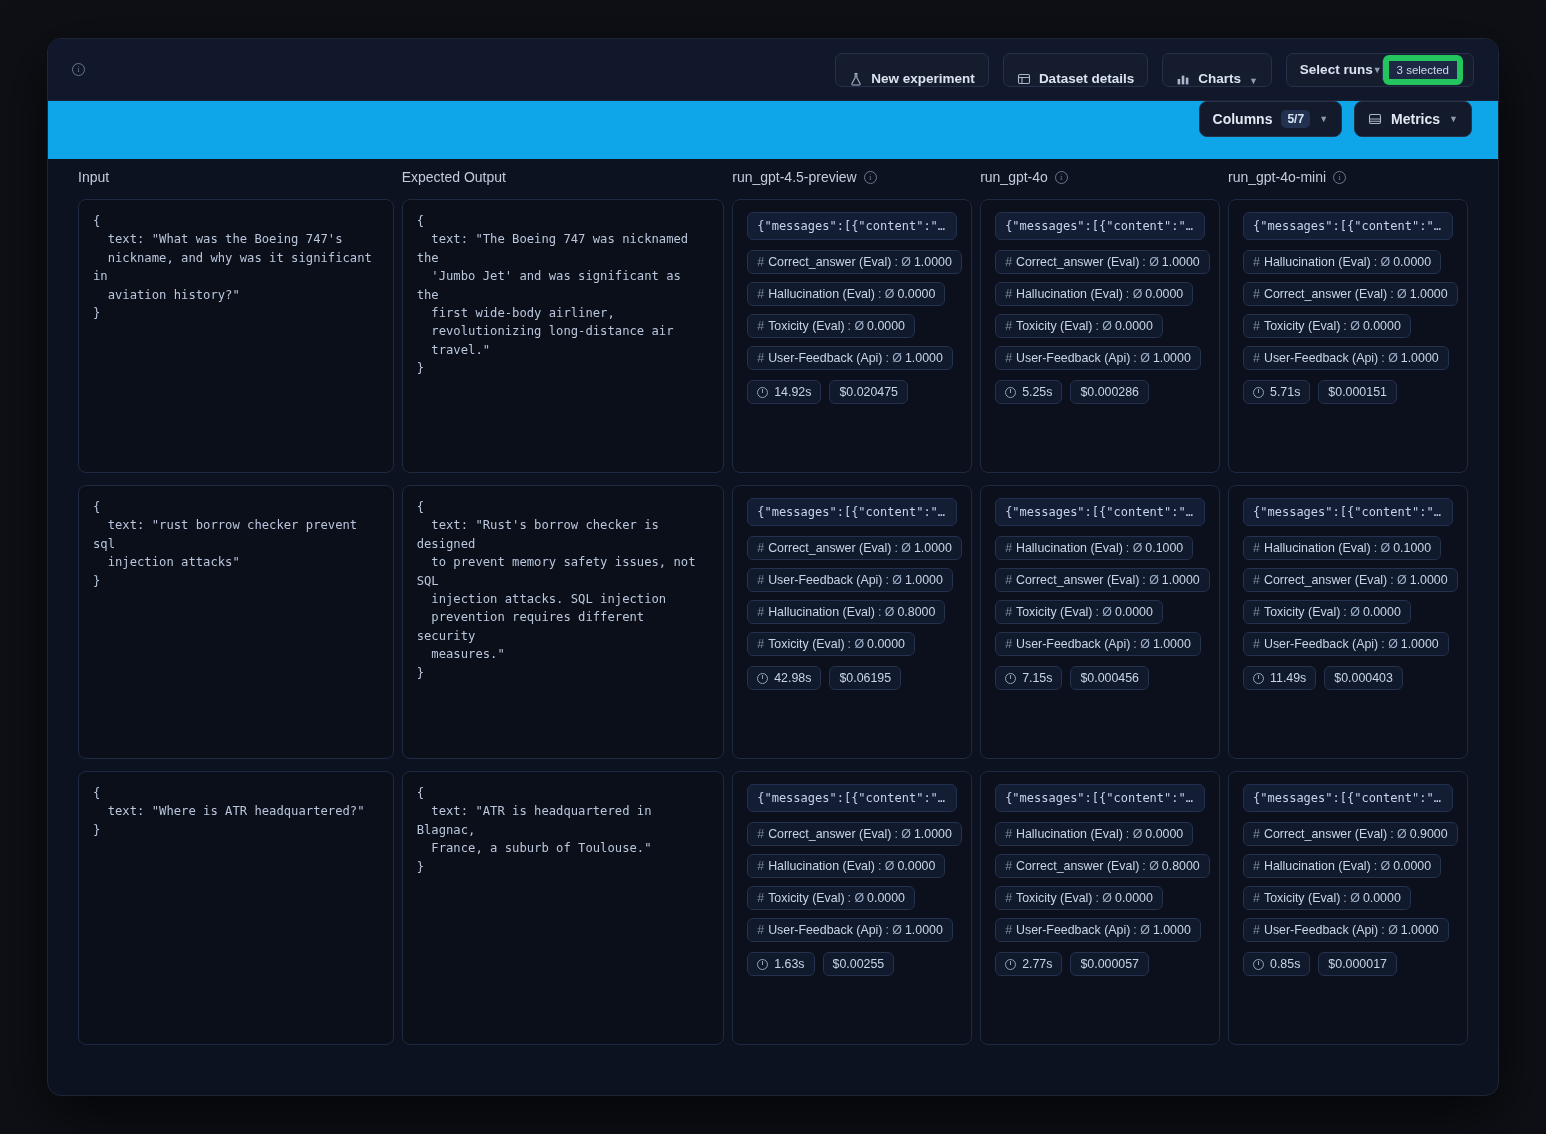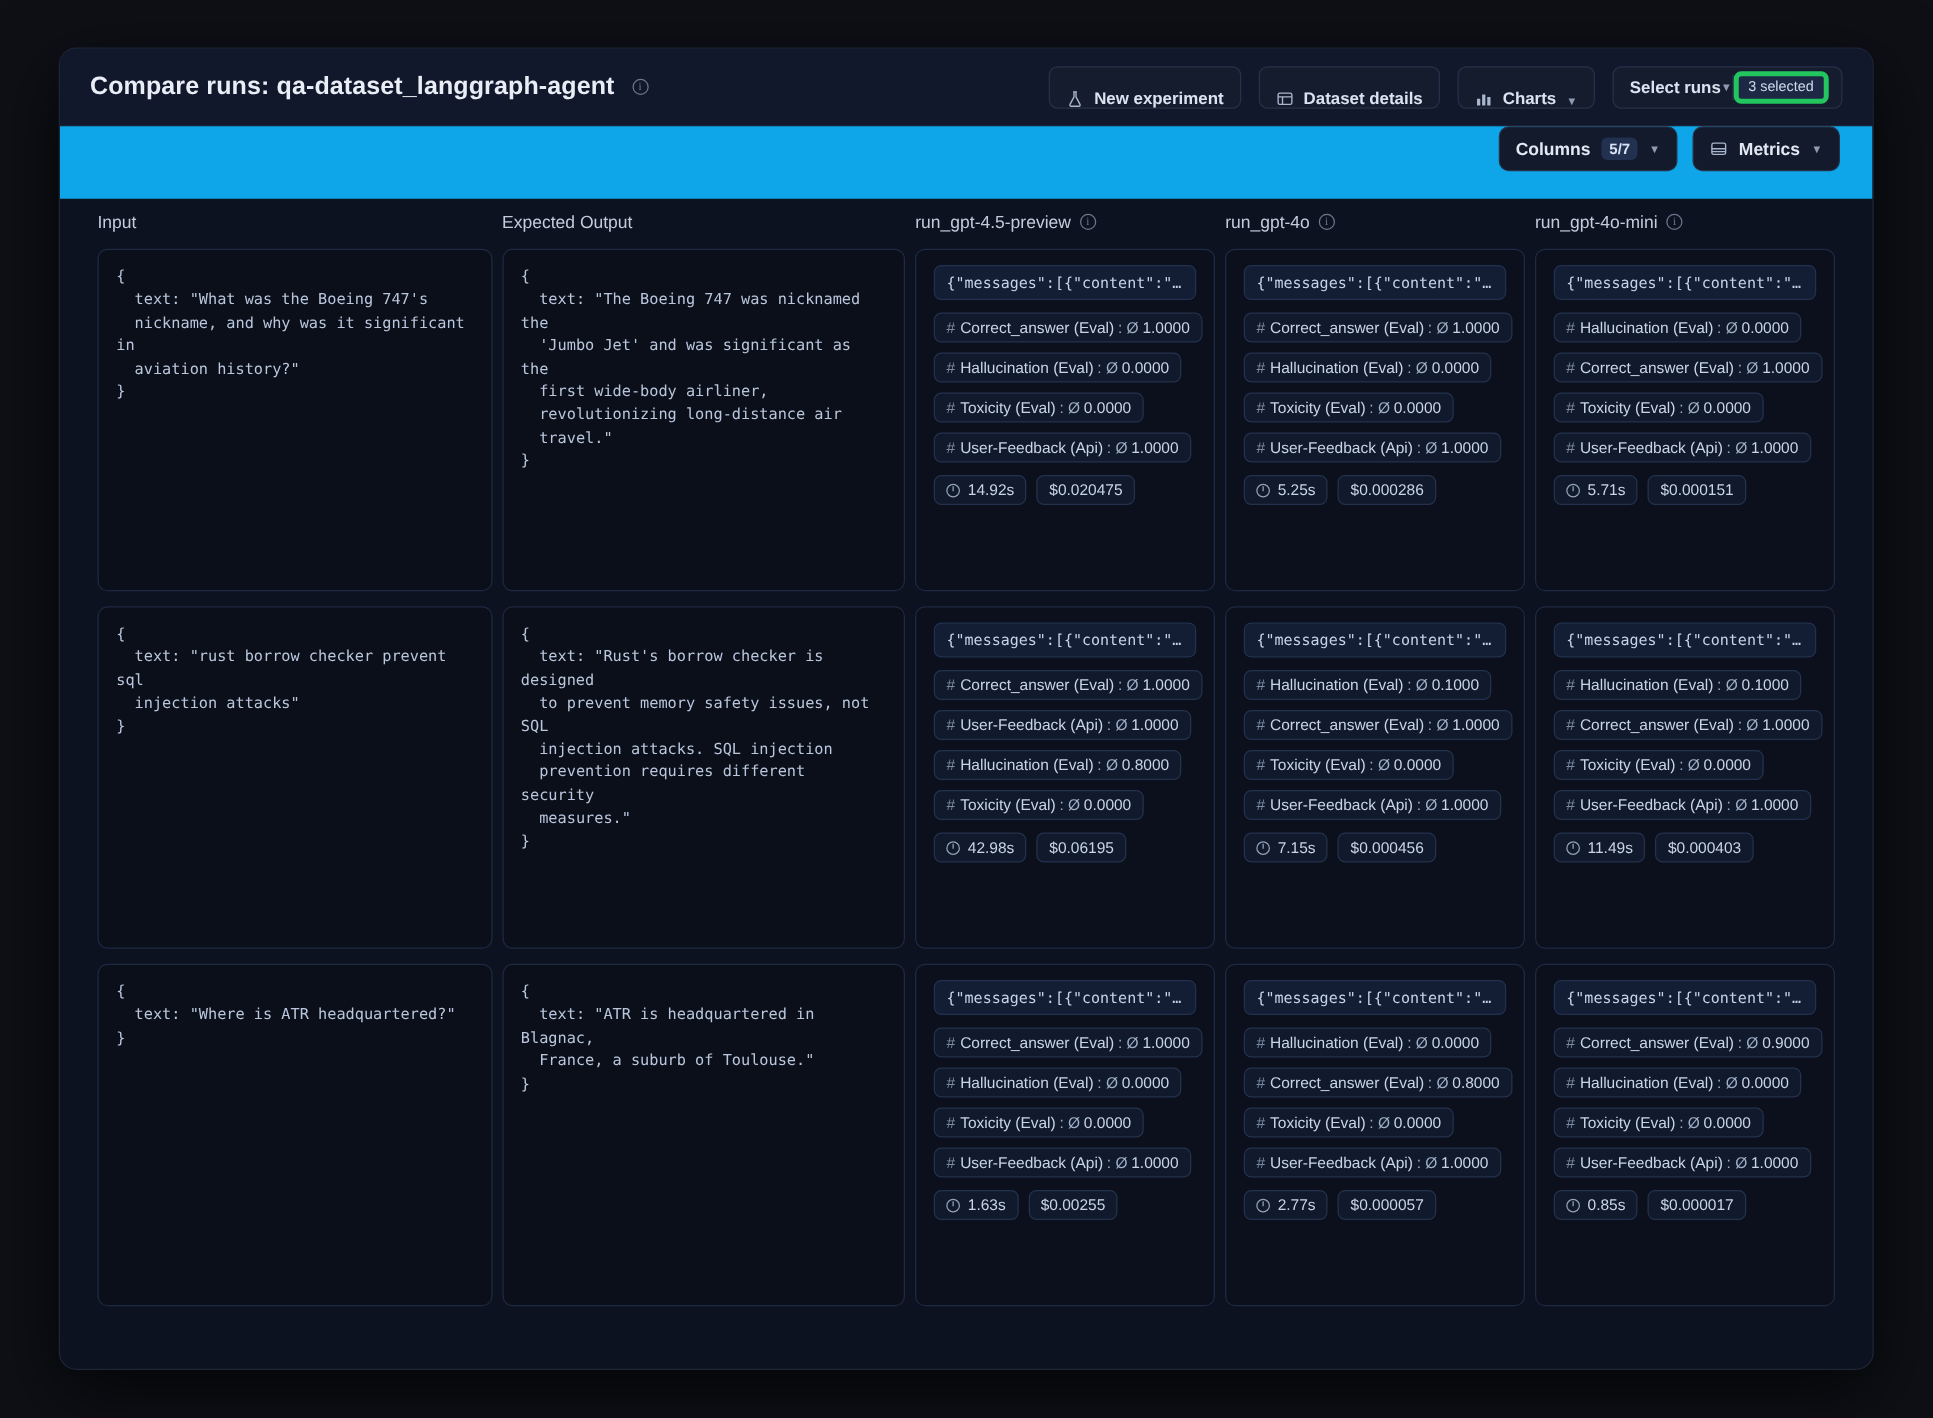--- a/index.html
+++ b/index.html
@@ -64,21 +64,21 @@
     background: #141c2e;
     color: #dbe3f0;
     font-size: 13.5px;
     font-weight: bold;
     white-space: nowrap;
   }
   .tbtn .glyph { color: #a9b6cc; font-size: 13px; display:flex; align-items:center; }
   .chev { font-size: 9px; color: #8d9ab0; }
   .pill-count {
     background: #1d2944;
-    border: 4px solid #22c55e;
+    border: 6px solid #22c55e;
     color: #cfd9ea;
     font-size: 11.5px;
     border-radius: 6px;
     padding: 3px 8px;
     font-weight: normal;
   }
   .select-runs {
     display: flex; align-items: center; 
     height: 34px;
     padding: 0 10px 0 13px;
@@ -219,21 +219,20 @@
   }
   svg { display: block; }
 </style>
 </head>
 <body>
 
 <div class="page">
   <div class="window">
 
     <div class="titlebar">
-      <div class="title">Compare runs: qa-dataset_langgraph-agent</div>
       <span class="info-circle">i</span>
       <div class="spacer"></div>
 
       <div class="tbtn">
         <span class="glyph">
           <svg width="14" height="14" viewBox="0 0 14 14">
               <path d="M5.5 1.5h3M6.2 1.5v4L3 11.5a1 1 0 0 0 .85 1.5h6.3A1 1 0 0 0 11 11.5L7.8 5.5v-4" fill="none" stroke="#a9b6cc" stroke-width="1.1" stroke-linejoin="round"></path>
             </svg>
         </span>
         <span>New experiment</span>

